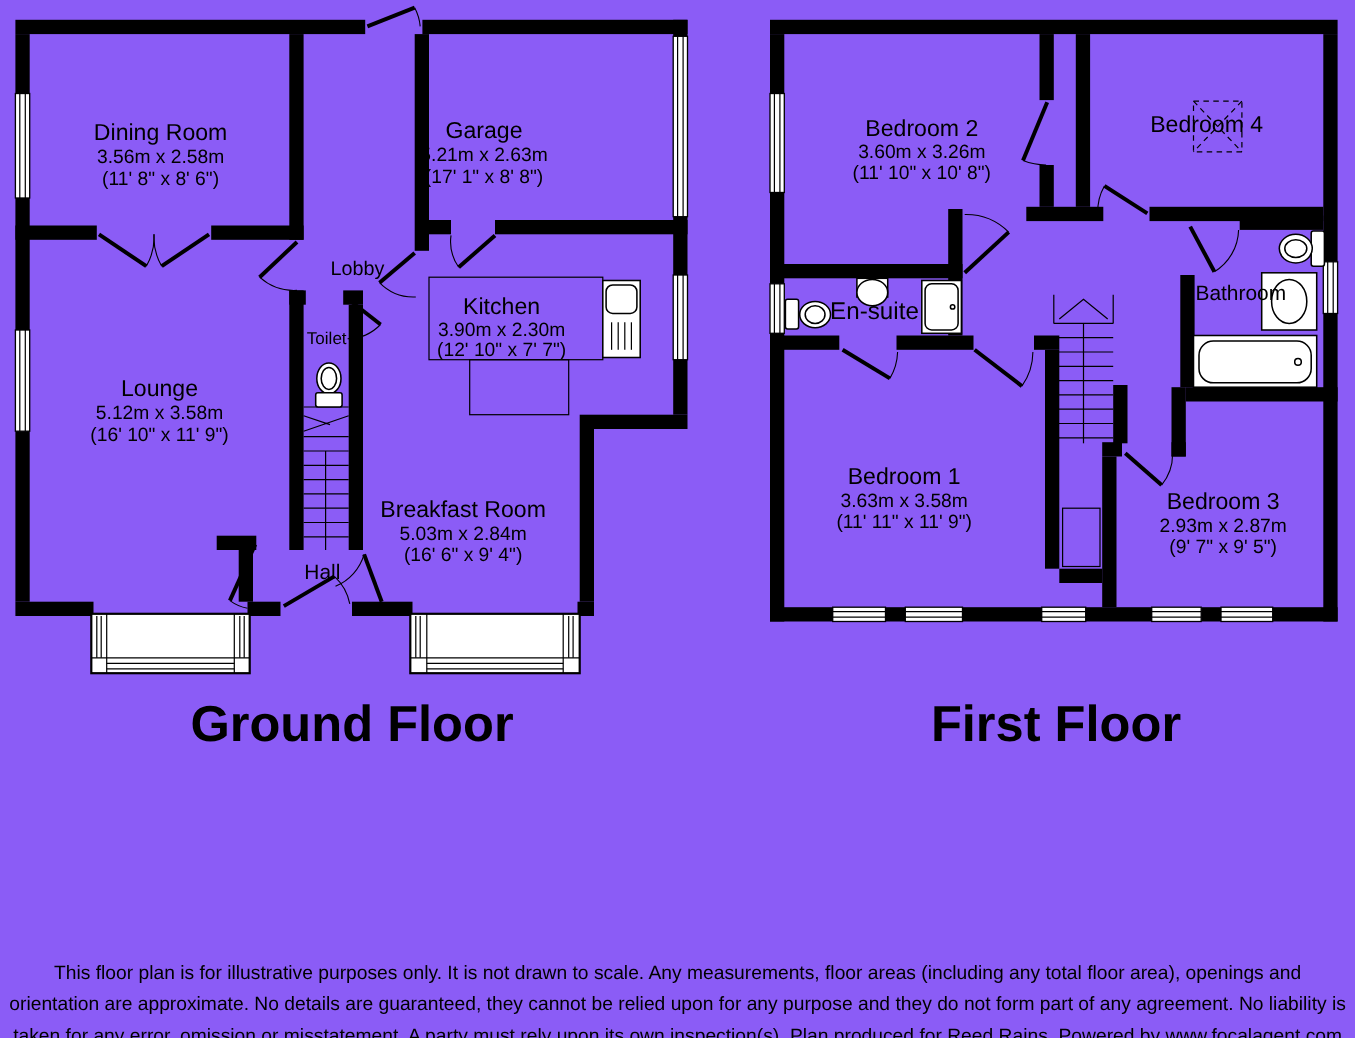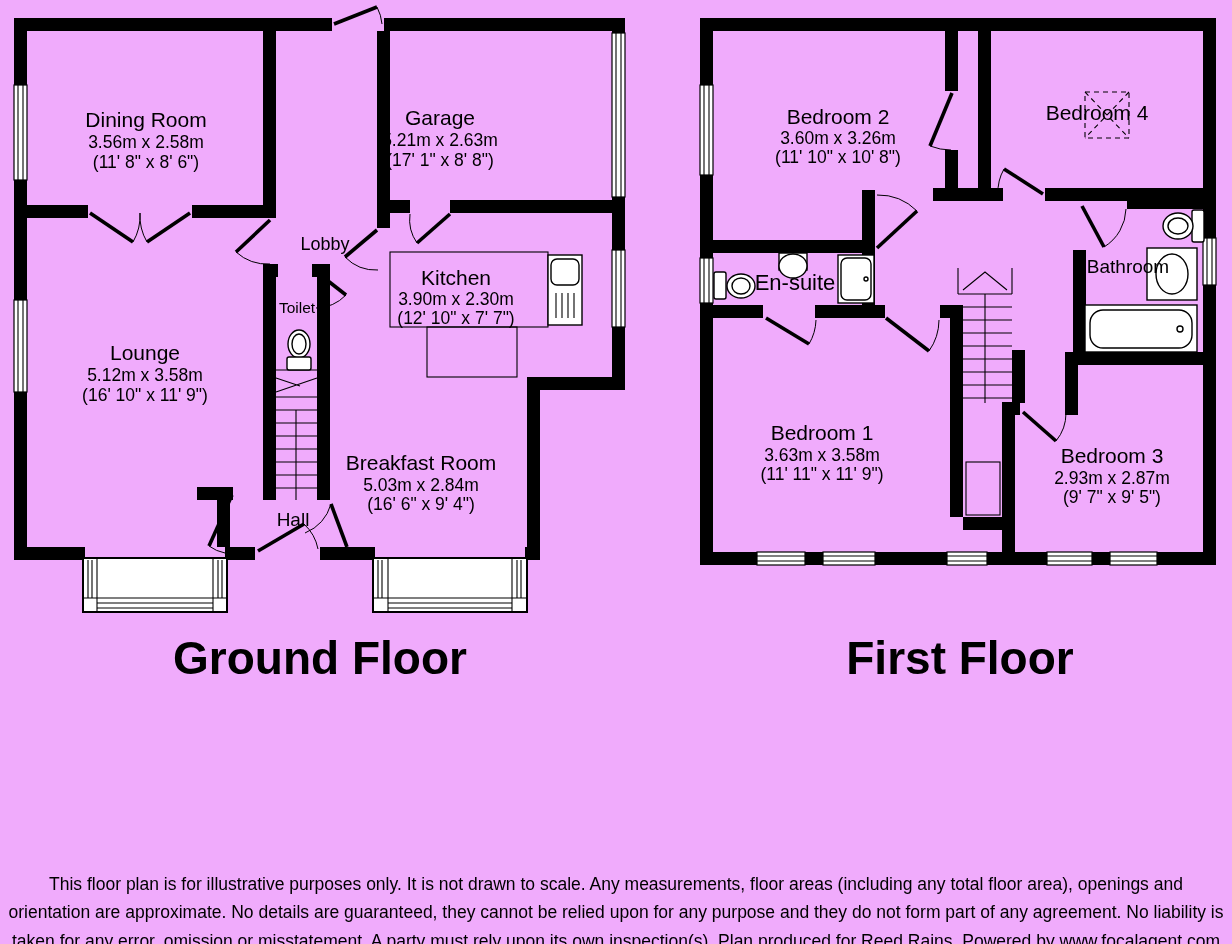--- a/index.html
+++ b/index.html
@@ -1,16 +1,16 @@
 <!DOCTYPE html>
 <html><head>
 <meta charset="utf-8">
 <style>
   html,body{margin:0;padding:0;background:#fff;}
-  .page{position:relative;width:1232px;height:944px;background:#f0abfc;overflow:hidden;
+  .page{position:relative;width:1232px;height:944px;background:#8b5cf6;overflow:hidden;
         font-family:"Liberation Sans", sans-serif;}
   svg{position:absolute;top:0;left:0;}
   svg text{fill:#000;text-anchor:middle;font-family:"Liberation Sans", sans-serif;}
   .rn{font-size:21px;}
   .rd{font-size:17.5px;}
   .sm18{font-size:18px;}
   .sm16{font-size:15.5px;}
   .sm19{font-size:19px;}
   .sm22{font-size:22px;}
   .ft{font-size:46px;font-weight:bold;}

